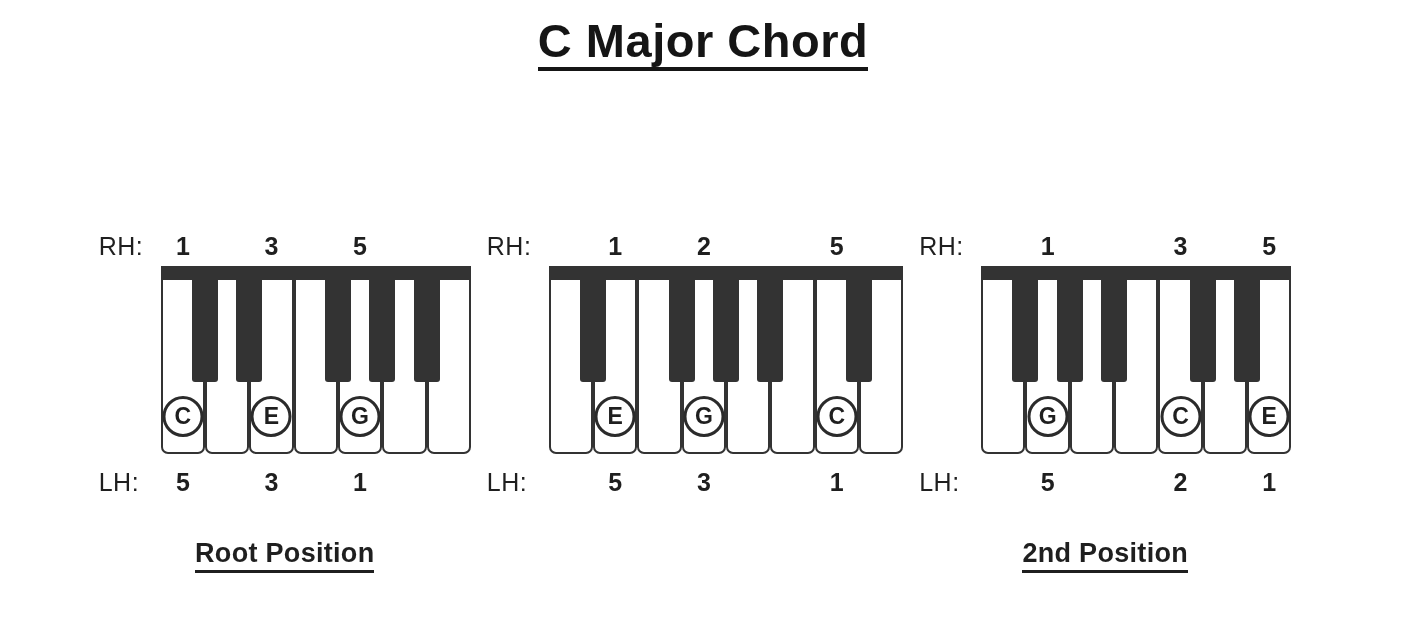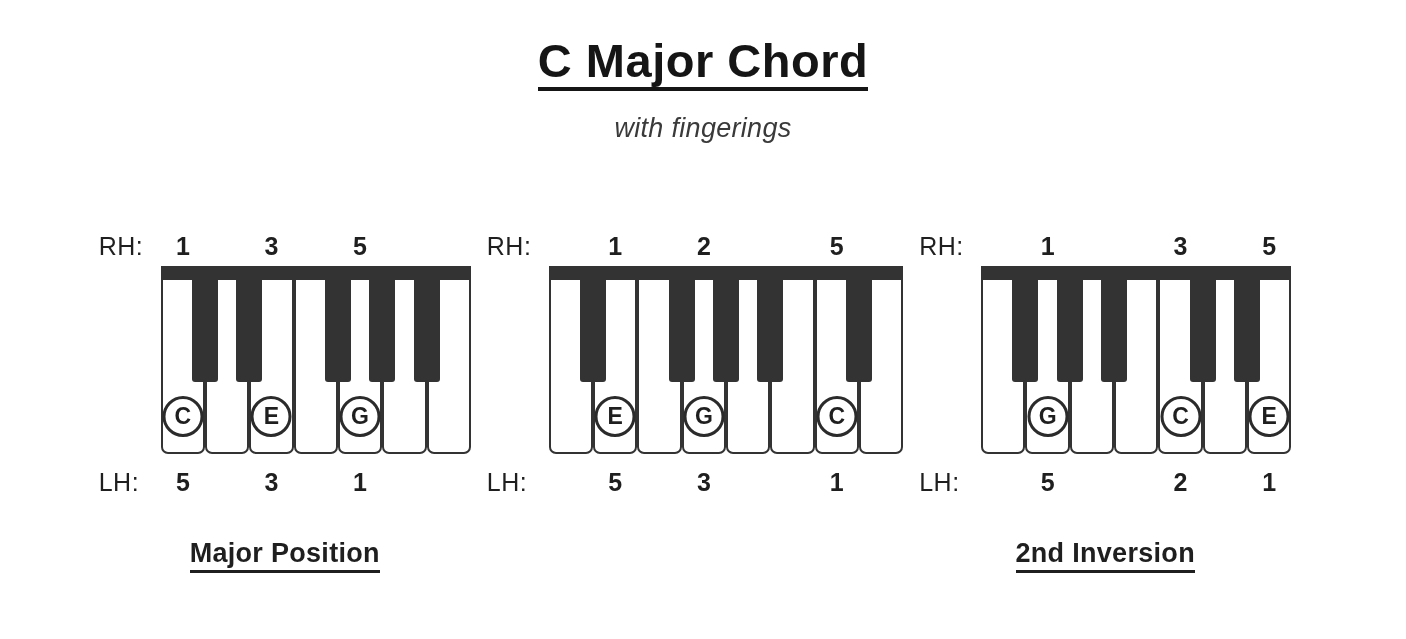--- a/index.html
+++ b/index.html
@@ -13,21 +13,21 @@
     font-family: "Liberation Sans", sans-serif;
     color: #2e2e2e;
     overflow: hidden;
     position: relative;
   }
 
   
   .header {
     width: 100%;
     text-align: center;
-    padding-top: 36px;
+    padding-top: 16px;
   }
   .title {
     font-size: 47px;
     font-weight: bold;
     letter-spacing: 0.5px;
     color: #151515;
     display: inline-block;
     line-height: 1.05;
     border-bottom: 4px solid #151515;
     padding-bottom: 2px;
@@ -141,21 +141,20 @@
     border-bottom: 3px solid #1f1f1f;
     padding-bottom: 1px;
     letter-spacing: 0.3px;
   }
 </style>
 </head>
 <body>
 
 <div class="header">
   <div class="title">C Major Chord</div>
-  <div class="subtitle">with fingerings</div>
 </div>
 
 <div class="diagram-row" id="diagram-row">
     <div class="diagram d0" style="width: 388.1px;">
       <div class="hand-row">
         <span class="hand-label" style="left: 0px;">RH:</span>
         <span class="finger-num" style="left: 84.15px;">1</span>
         <span class="finger-num" style="left: 172.75px;">3</span>
         <span class="finger-num" style="left: 261.35px;">5</span>
       </div>
@@ -176,21 +175,21 @@
         <div class="note-marker" style="left: 22.15px; top: 130px; width: 41px; height: 41px;">C</div>
         <div class="note-marker" style="left: 110.75px; top: 130px; width: 41px; height: 41px;">E</div>
         <div class="note-marker" style="left: 199.35px; top: 130px; width: 41px; height: 41px;">G</div>
       </div>
       <div class="hand-row" style="margin-top: 14px;">
         <span class="hand-label" style="left: 0px;">LH:</span>
         <span class="finger-num" style="left: 84.15px;">5</span>
         <span class="finger-num" style="left: 172.75px;">3</span>
         <span class="finger-num" style="left: 261.35px;">1</span>
       </div>
-      <div class="caption-wrap" style="margin-top: 36px; width: 372.1px;"><div class="caption">Major Position</div></div>
+      <div class="caption-wrap" style="margin-top: 36px; width: 372.1px;"><div class="caption">Root Position</div></div>
     </div>
     <div class="diagram d1" style="width: 432.4px;">
       <div class="hand-row">
         <span class="hand-label" style="left: 0px;">RH:</span>
         <span class="finger-num" style="left: 128.45px;">1</span>
         <span class="finger-num" style="left: 217.05px;">2</span>
         <span class="finger-num" style="left: 349.95px;">5</span>
       </div>
       <div class="keyboard" style="height: 188px; margin-left: 62px; width: 354.4px;">
         <div class="kb-topbar" style="width: 354.4px;"></div>
@@ -242,15 +241,15 @@
         <div class="note-marker" style="left: 66.45px; top: 130px; width: 41px; height: 41px;">G</div>
         <div class="note-marker" style="left: 199.35px; top: 130px; width: 41px; height: 41px;">C</div>
         <div class="note-marker" style="left: 287.95px; top: 130px; width: 41px; height: 41px;">E</div>
       </div>
       <div class="hand-row" style="margin-top: 14px;">
         <span class="hand-label" style="left: 0px;">LH:</span>
         <span class="finger-num" style="left: 128.45px;">5</span>
         <span class="finger-num" style="left: 261.35px;">2</span>
         <span class="finger-num" style="left: 349.95px;">1</span>
       </div>
-      <div class="caption-wrap" style="margin-top: 36px; width: 372.1px;"><div class="caption">2nd Inversion</div></div>
+      <div class="caption-wrap" style="margin-top: 36px; width: 372.1px;"><div class="caption">2nd Position</div></div>
     </div>
   </div>
 
 </body></html>

